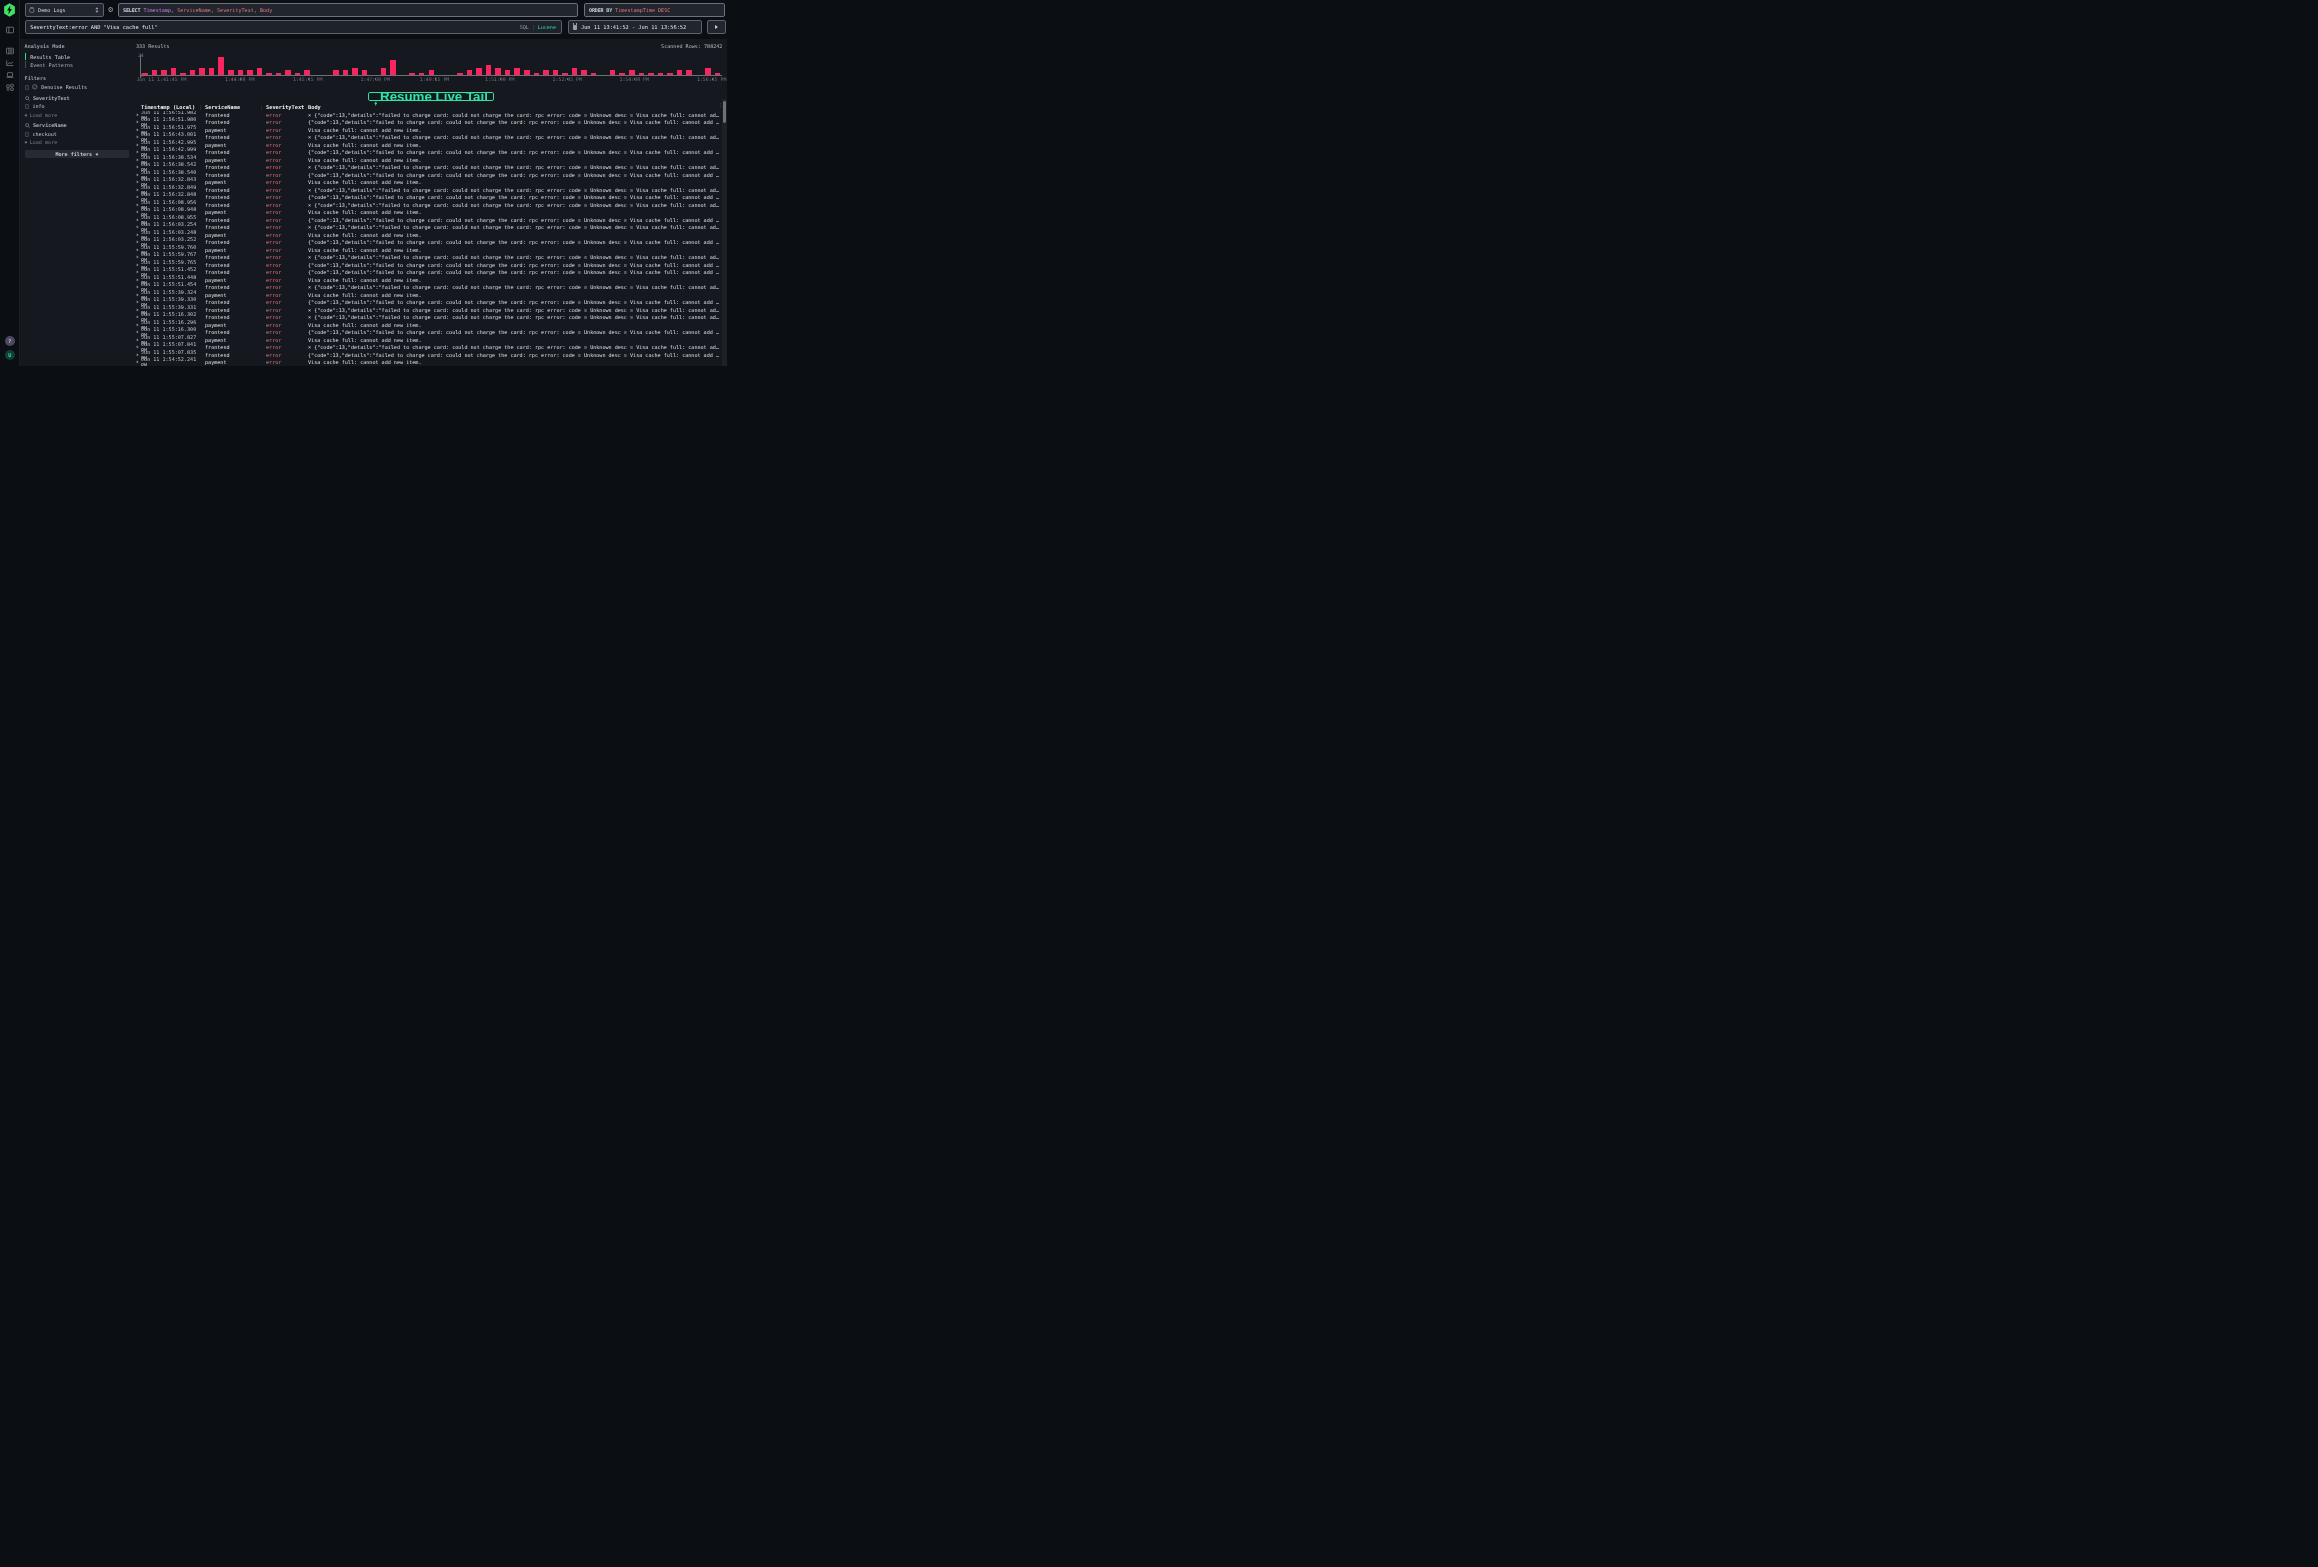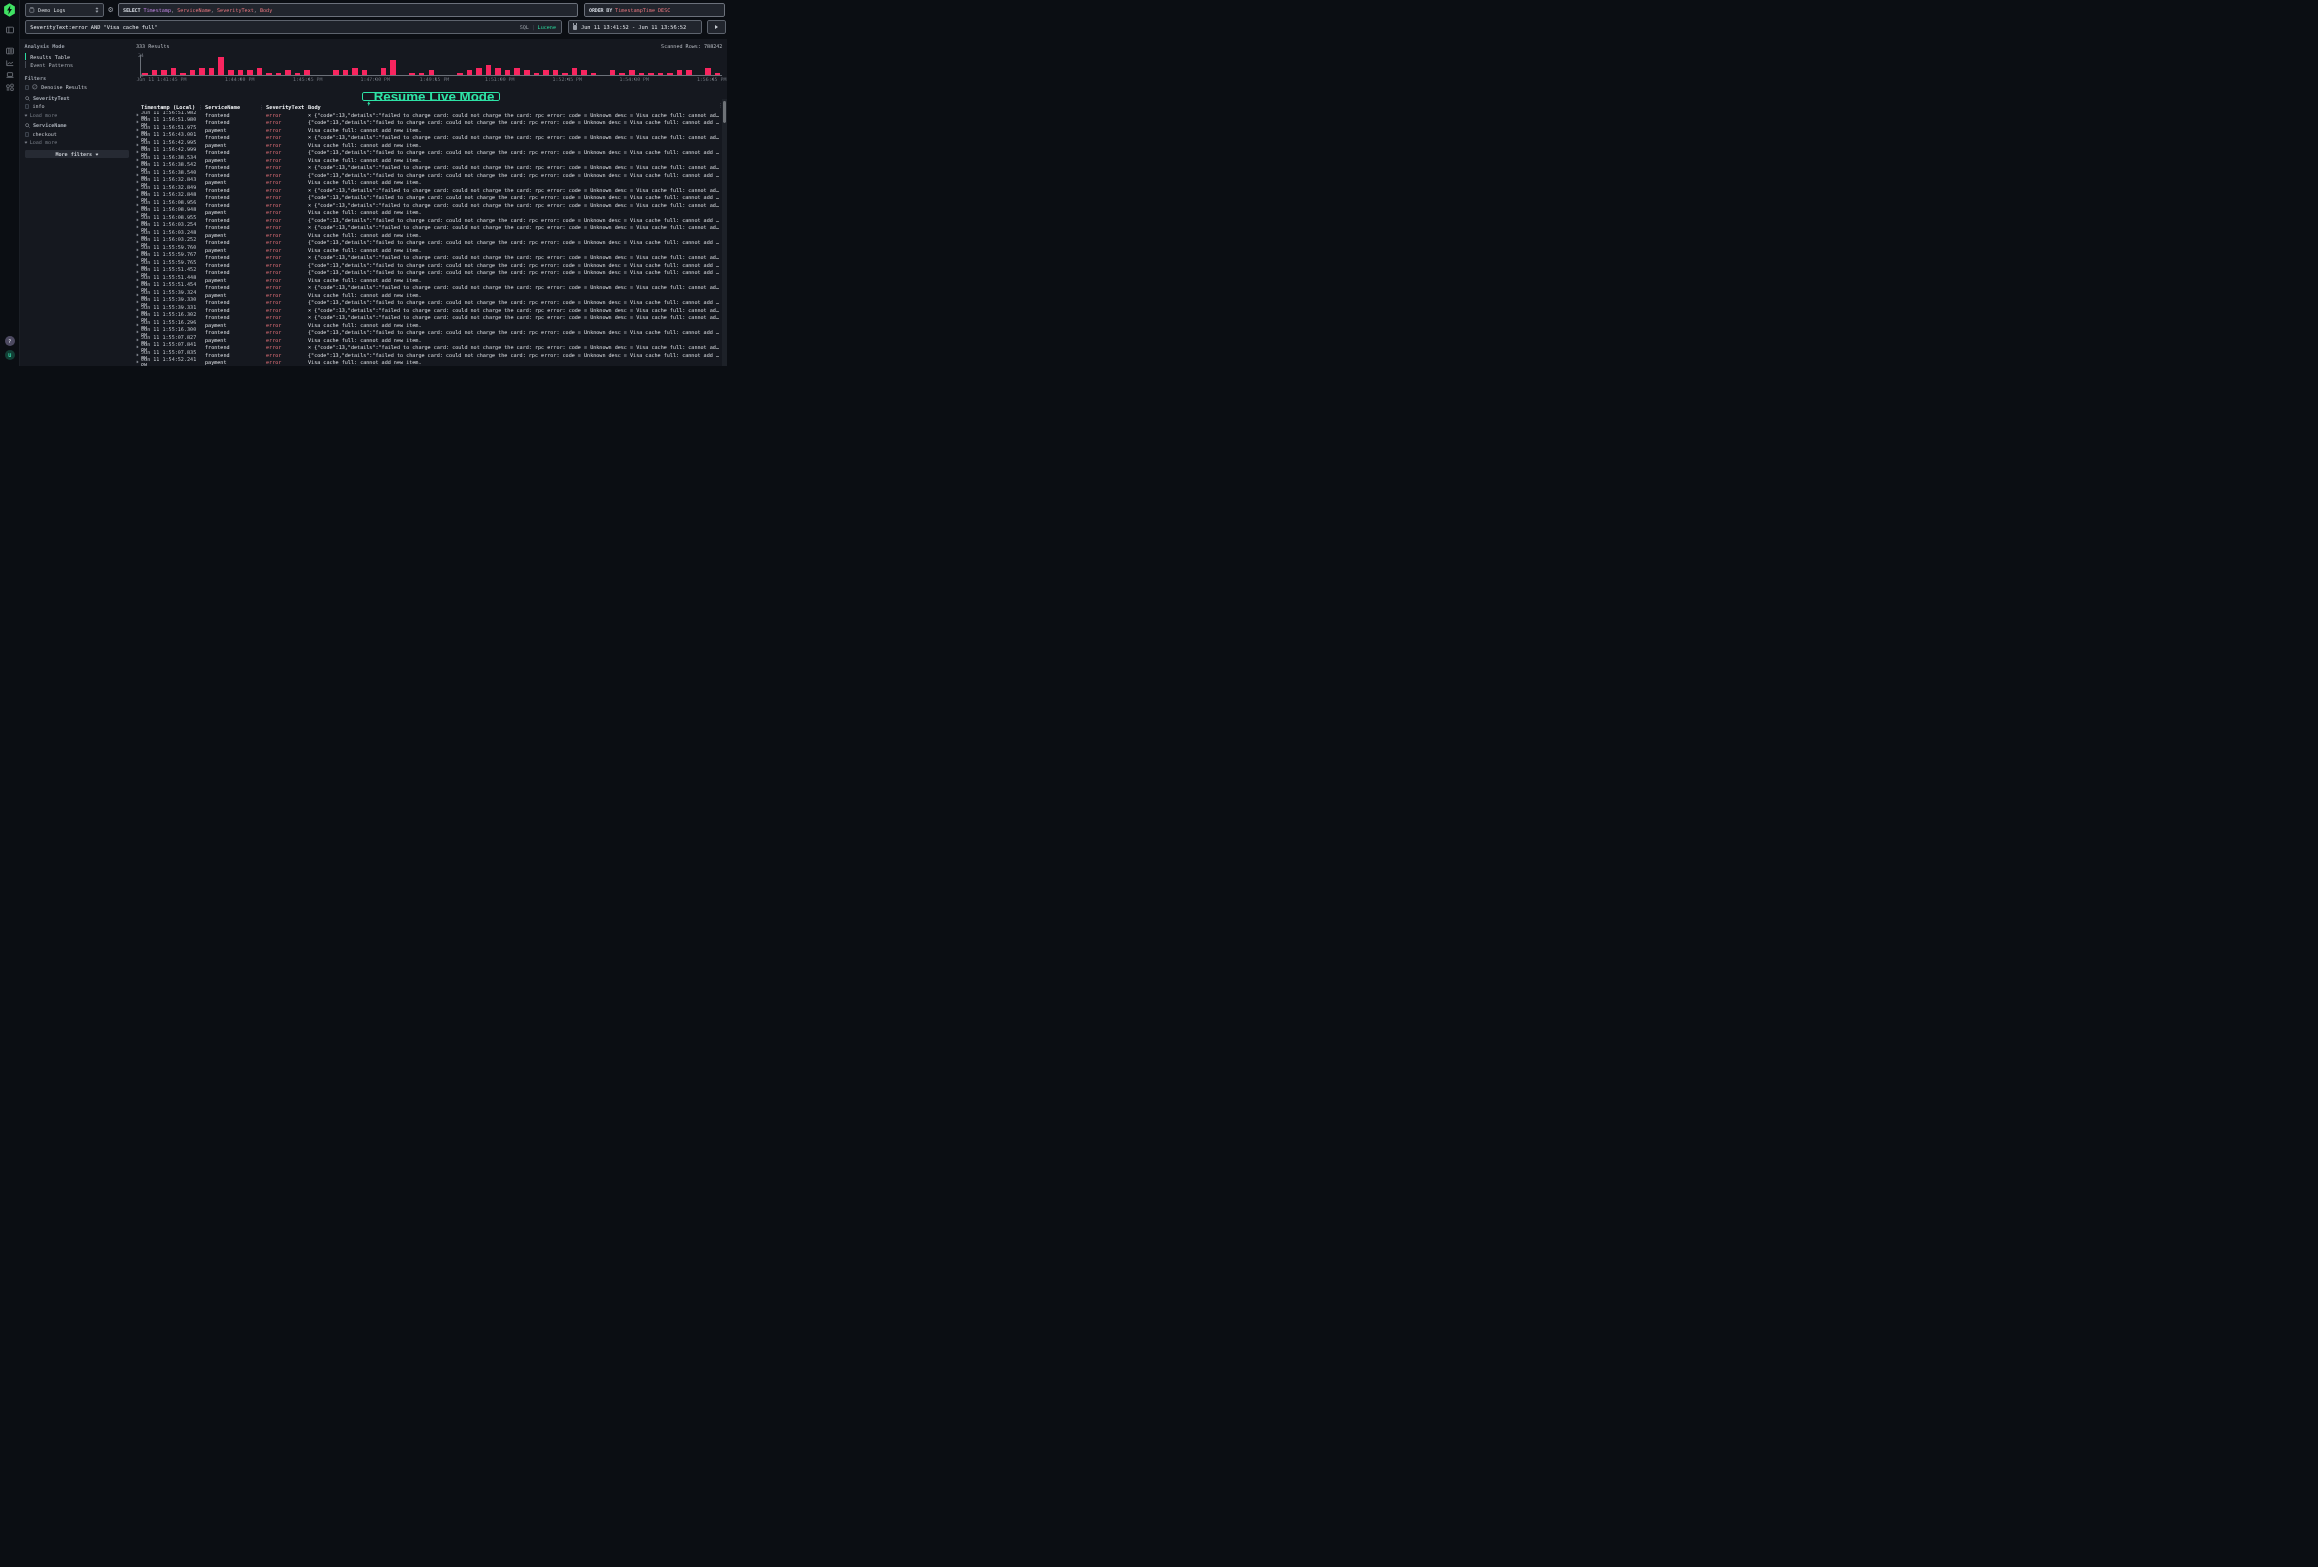--- a/index.html
+++ b/index.html
@@ -471,21 +471,21 @@
         </div>
     </div>
 
     <div class="livetail-row">
       <button class="livetail">
         <span class="bolt">
           <svg viewBox="0 0 8 11">
               <path d="M4.8 0 L0.5 6.2 h2.4 L2.2 11 L7.5 4.4 h-2.5 Z" fill="#2ee3a6"></path>
             </svg>
         </span>
-        <span>Resume Live Mode</span>
+        <span>Resume Live Tail</span>
       </button>
     </div>
 
     <div class="thead">
       <span class="c-exp"></span>
       <span class="th c-ts">
           <span>Timestamp (Local)</span>
           <span class="dots">⋮</span>
         </span>
       <span class="th c-svc">

